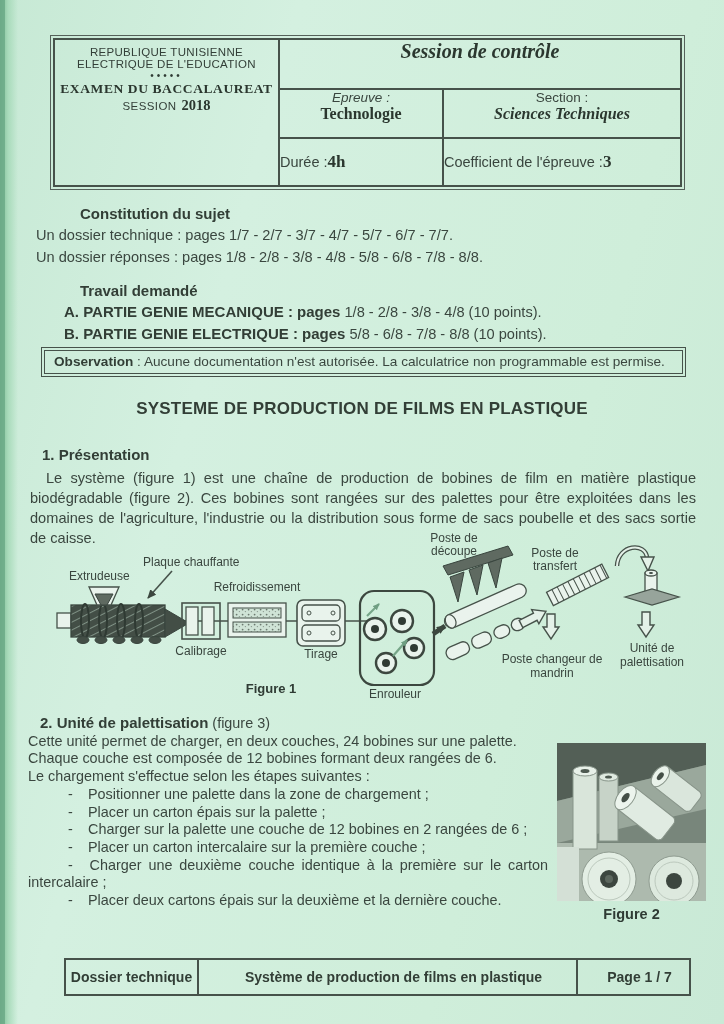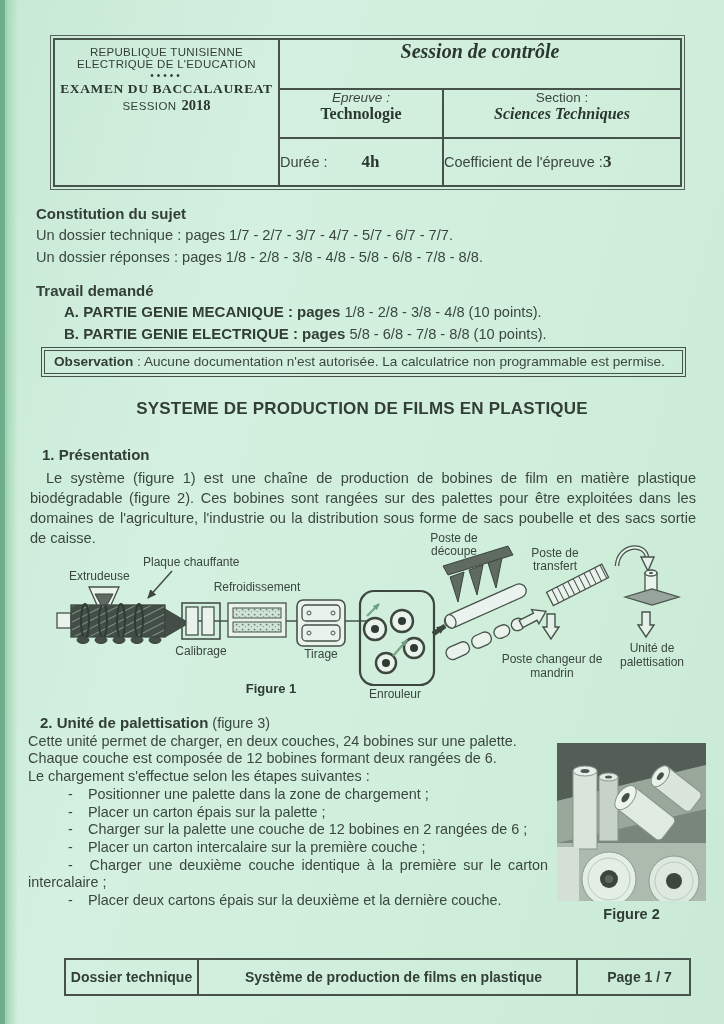--- a/index.html
+++ b/index.html
@@ -16,40 +16,40 @@
   
   .hdr{position:absolute;left:53px;top:38px;width:625px;height:145px;
     border:2px solid #46524a;outline:1px solid #55615a;outline-offset:2px;
     display:grid;grid-template-columns:225px 164px 1fr;grid-template-rows:50px 49px 1fr;
     background:transparent;}
   .hdr .cell{display:flex;flex-direction:column;align-items:center;justify-content:flex-start;}
   .c-inst{grid-row:1/4;grid-column:1;border-right:2px solid #46524a;padding:6px 2px;justify-content:space-between;}
   .c-sess{grid-column:2/4;grid-row:1;border-bottom:2px solid #46524a;}
   .c-epr{grid-column:2;grid-row:2;border-right:2px solid #46524a;border-bottom:2px solid #46524a;}
   .c-sec{grid-column:3;grid-row:2;border-bottom:2px solid #46524a;}
-  .c-dur{grid-column:2;grid-row:3;border-right:2px solid #46524a;gap:34px;}
+  .c-dur{grid-column:2;grid-row:3;border-right:2px solid #46524a;}
   .c-coef{grid-column:3;grid-row:3;}
   .inst-line{font-size:11.5px;letter-spacing:.3px;color:#333f38;}
   .inst-dots{font-size:10px;letter-spacing:3px;color:#2f3b34;}
   .inst-bacc{font-family:"Liberation Serif","DejaVu Serif",serif;font-weight:bold;font-size:13.5px;letter-spacing:.6px;color:#2b372f;}
   .inst-session{font-size:11.5px;letter-spacing:.4px;color:#333f38;}
   .inst-year{font-family:"Liberation Serif","DejaVu Serif",serif;font-weight:bold;font-size:14.5px;margin-left:5px;color:#2b372f;}
   .sess-title{font-family:"Liberation Serif","DejaVu Serif",serif;font-weight:bold;font-style:italic;font-size:20px;color:#2b372f;}
   .lbl{font-size:13.5px;color:#39453e;}
   .lbl-i{font-size:13.5px;font-style:italic;color:#39453e;}
   .val-serif{font-family:"Liberation Serif","DejaVu Serif",serif;font-weight:bold;font-size:16px;color:#2b372f;}
   .val-serif-i{font-family:"Liberation Serif","DejaVu Serif",serif;font-weight:bold;font-style:italic;font-size:16px;color:#2b372f;}
   .inline-row{flex-direction:row !important;display:flex;align-items:baseline;}
   .c-dur .lbl,.c-coef .lbl{font-size:14.5px;}
   .c-dur .val-serif,.c-coef .val-serif{font-size:17px;}
 
   
   .abs{position:absolute;}
   .b{font-weight:bold;color:#323e36;}
-  .block-heading{font-weight:bold;font-size:15px;color:#323e36;line-height:20px;}
+  .block-heading{font-weight:bold;font-size:15px;color:#323e36;line-height:20px;margin-left:44px;}
   .line{font-size:14.6px;line-height:22px;white-space:nowrap;}
   .constitution{left:36px;top:204px;}
   .travail{left:36px;top:281px;}
   .travail-item{padding-left:28px;font-size:14.6px;line-height:21px;white-space:nowrap;}
   .travail-item .b{font-size:15px;}
   .obs{left:44px;top:350px;width:628px;height:22px;line-height:22px;
     border:1px solid #46524a;outline:1px solid #46524a;outline-offset:2px;
     font-size:13.6px;padding-left:9px;white-space:nowrap;}
   .main-title{left:0;right:0;top:399px;text-align:center;font-weight:bold;font-size:17px;letter-spacing:.2px;color:#323e36;}
   .presentation{left:30px;top:445px;width:666px;}

